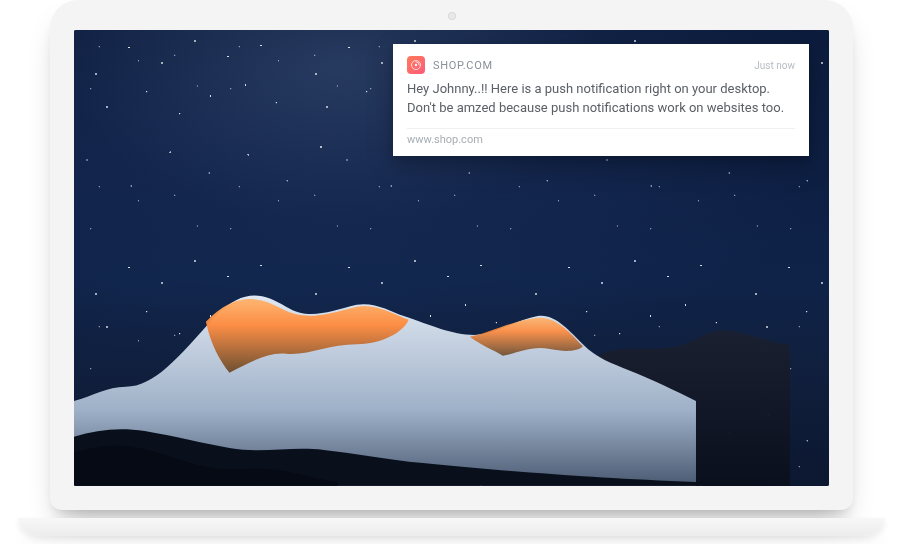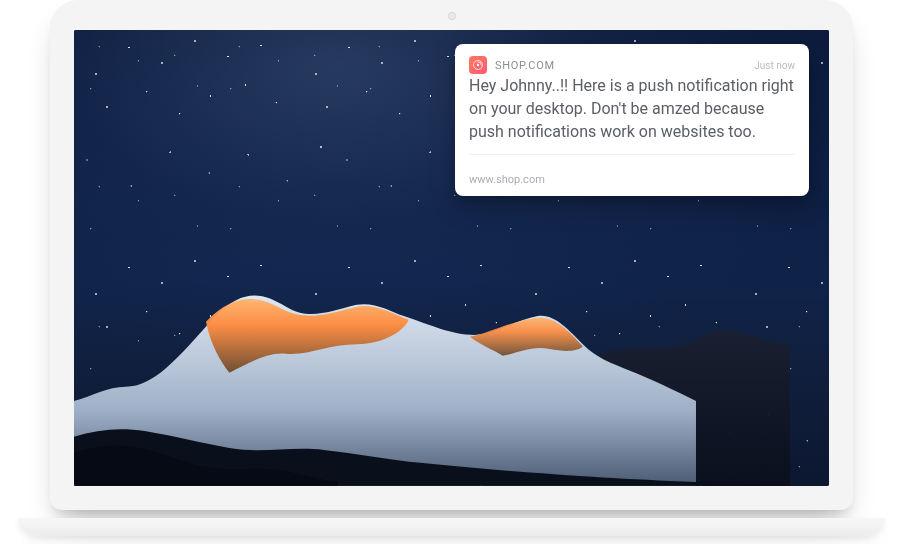--- a/index.html
+++ b/index.html
@@ -144,23 +144,23 @@
     box-shadow:
       0 14px 20px -8px rgba(0,0,0,0.25),
       0 3px 6px rgba(0,0,0,0.08);
   }
 
   
   .notification {
     position: absolute;
     top: 14px;
     right: 20px;
-    width: 354px;
+    width: 416px;
     background: #ffffff;
-    border-radius: 8px;
+    border-radius: 0;
     box-shadow: 0 10px 24px rgba(0,0,0,0.25), 0 2px 6px rgba(0,0,0,0.12);
     padding: 12px 14px 10px 14px;
     box-sizing: border-box;
   }
 
   .notif-header {
     display: flex;
     align-items: center;
     gap: 8px;
   }
@@ -182,29 +182,29 @@
     text-transform: uppercase;
   }
 
   .timestamp {
     margin-left: auto;
     font-size: 10px;
     color: #b7bcc3;
   }
 
   .notif-body {
-    margin-top: 0;
-    font-size: 16px;
+    margin-top: 6px;
+    font-size: 13px;
     line-height: 1.45;
     color: #5b6067;
   }
 
   .notif-source {
     margin-top: 10px;
-    padding-top: 18px;
+    padding-top: 4px;
     border-top: 1px solid rgba(0,0,0,0.06);
     font-size: 11px;
     color: #a7adb5;
   }
 </style>
 </head>
 <body>
 
 <div class="laptop-wrap">
   <div class="laptop-body">

